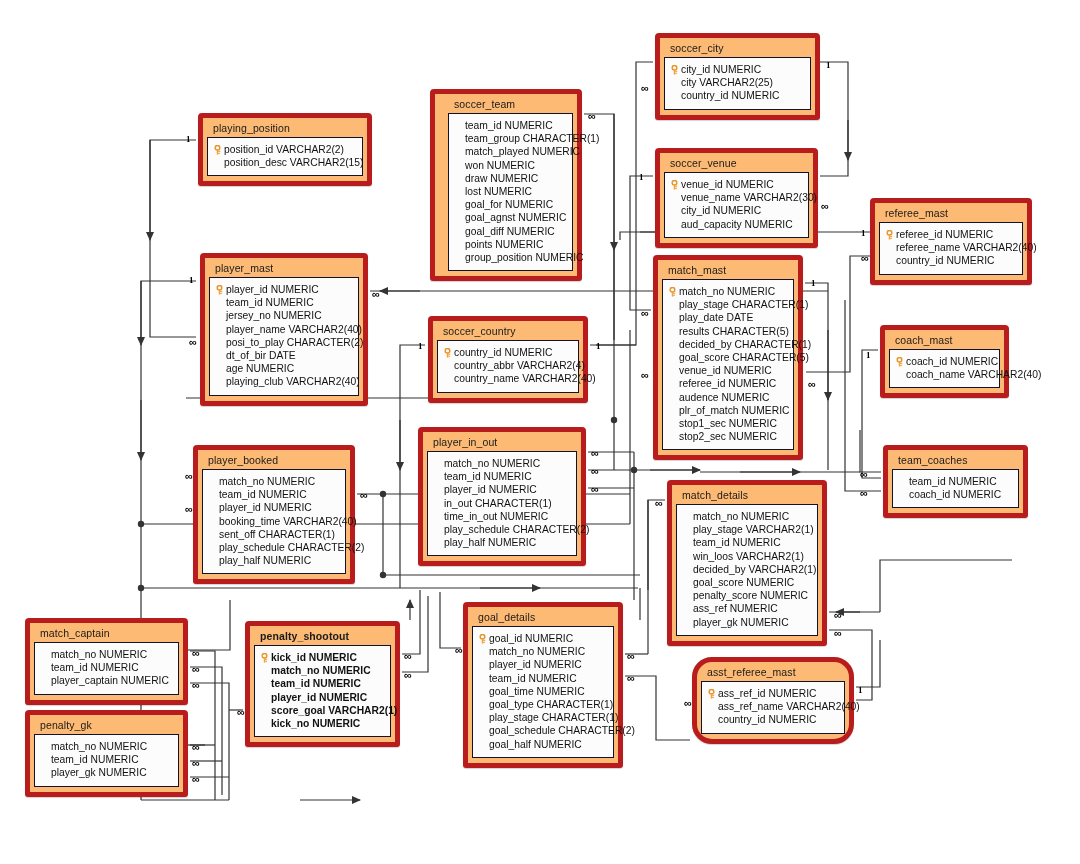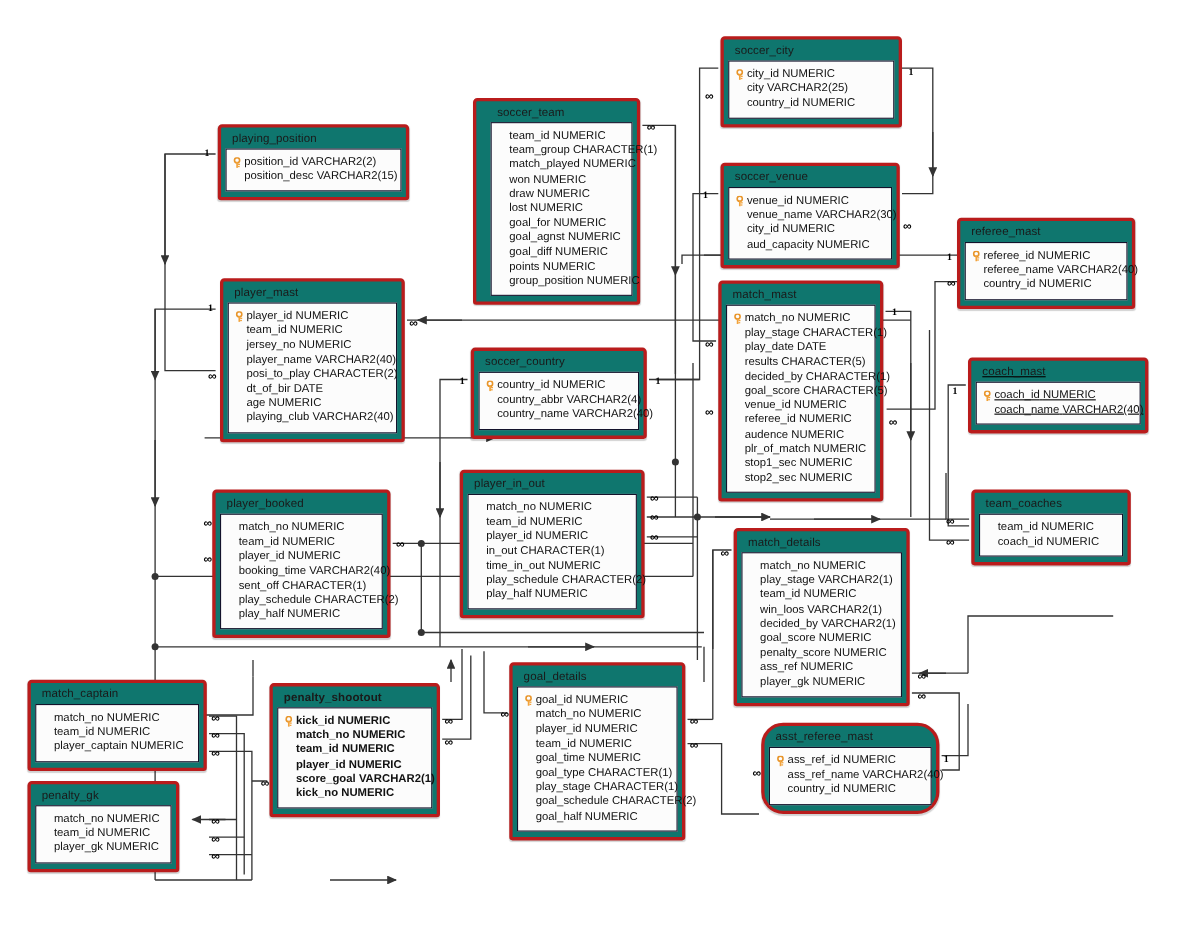--- a/index.html
+++ b/index.html
@@ -6,22 +6,22 @@
   #canvas{
     position:relative;
     width:1080px;height:864px;
     background:#ffffff;
     font-family:"Liberation Sans","DejaVu Sans",sans-serif;
     overflow:hidden;
   }
   #wires{position:absolute;left:0;top:0;width:1080px;height:864px;pointer-events:none;}
   .entity{
     position:absolute;
-    background:#0f766e;
-    border:3px solid #b91c1c;
+    background:#fdba74;
+    border:5px solid #b91c1c;
     border-radius:4px 4px 3px 3px;
     box-sizing:border-box;
     padding:2px 4px 5px 4px;
     box-shadow:0 1px 1px rgba(0,0,0,.18);
   }
   .ent-head{
     font-size:10.5px;
     color:#1a1a1a;
     padding:2px 2px 3px 6px;
     letter-spacing:.1px;
@@ -293,21 +293,21 @@
           <div class="attr pk"><span><svg class="key-icon" viewBox="0 0 10 11" xmlns="http://www.w3.org/2000/svg">
                 <circle cx="5" cy="3" r="2.6" fill="none" stroke="#e8952a" stroke-width="1.6"></circle>
                 <rect x="4.2" y="4.6" width="1.7" height="6" fill="#f2a33c"></rect>
                 <rect x="5.9" y="6.4" width="2.1" height="1.3" fill="#f2a33c"></rect>
                 <rect x="5.9" y="8.6" width="1.8" height="1.3" fill="#f2a33c"></rect>
               </svg></span><span>country_id</span> <span>NUMERIC</span></div>
           <div class="attr"><span>country_abbr</span> <span>VARCHAR2(4)</span></div>
           <div class="attr"><span>country_name</span> <span>VARCHAR2(40)</span></div>
         </div>
       </div>
-      <div class="entity" style="left: 880px; top: 325px; width: 164px; text-decoration: underline;">
+      <div class="entity" style="left: 880px; top: 325px; width: 129px;">
         <div class="ent-head">coach_mast</div>
         <div class="ent-body">
           <div class="attr pk"><span><svg class="key-icon" viewBox="0 0 10 11" xmlns="http://www.w3.org/2000/svg">
                 <circle cx="5" cy="3" r="2.6" fill="none" stroke="#e8952a" stroke-width="1.6"></circle>
                 <rect x="4.2" y="4.6" width="1.7" height="6" fill="#f2a33c"></rect>
                 <rect x="5.9" y="6.4" width="2.1" height="1.3" fill="#f2a33c"></rect>
                 <rect x="5.9" y="8.6" width="1.8" height="1.3" fill="#f2a33c"></rect>
               </svg></span><span>coach_id</span> <span>NUMERIC</span></div>
           <div class="attr"><span>coach_name</span> <span>VARCHAR2(40)</span></div>
         </div>
@@ -358,21 +358,21 @@
         </div>
       </div>
       <div class="entity" style="left: 25px; top: 618px; width: 163px;">
         <div class="ent-head">match_captain</div>
         <div class="ent-body">
           <div class="attr"><span>match_no</span> <span>NUMERIC</span></div>
           <div class="attr"><span>team_id</span> <span>NUMERIC</span></div>
           <div class="attr"><span>player_captain</span> <span>NUMERIC</span></div>
         </div>
       </div>
-      <div class="entity" style="left: 25px; top: 710px; width: 138px;">
+      <div class="entity" style="left: 25px; top: 710px; width: 163px;">
         <div class="ent-head">penalty_gk</div>
         <div class="ent-body">
           <div class="attr"><span>match_no</span> <span>NUMERIC</span></div>
           <div class="attr"><span>team_id</span> <span>NUMERIC</span></div>
           <div class="attr"><span>player_gk</span> <span>NUMERIC</span></div>
         </div>
       </div>
       <div class="entity" style="left: 245px; top: 621px; width: 155px; font-weight: bold;">
         <div class="ent-head">penalty_shootout</div>
         <div class="ent-body">

